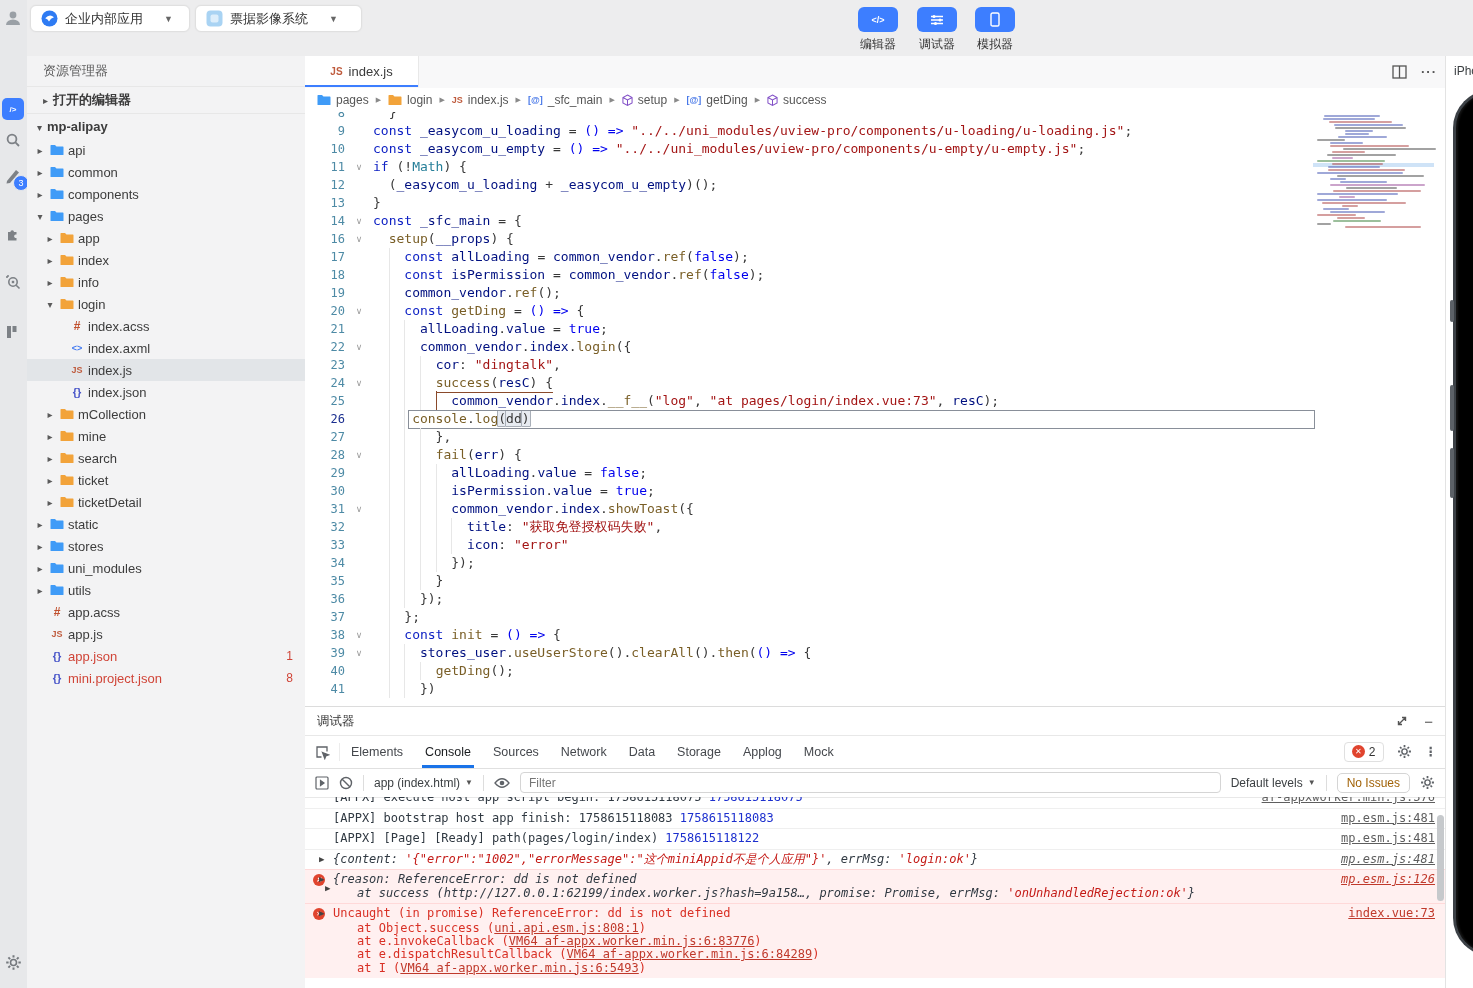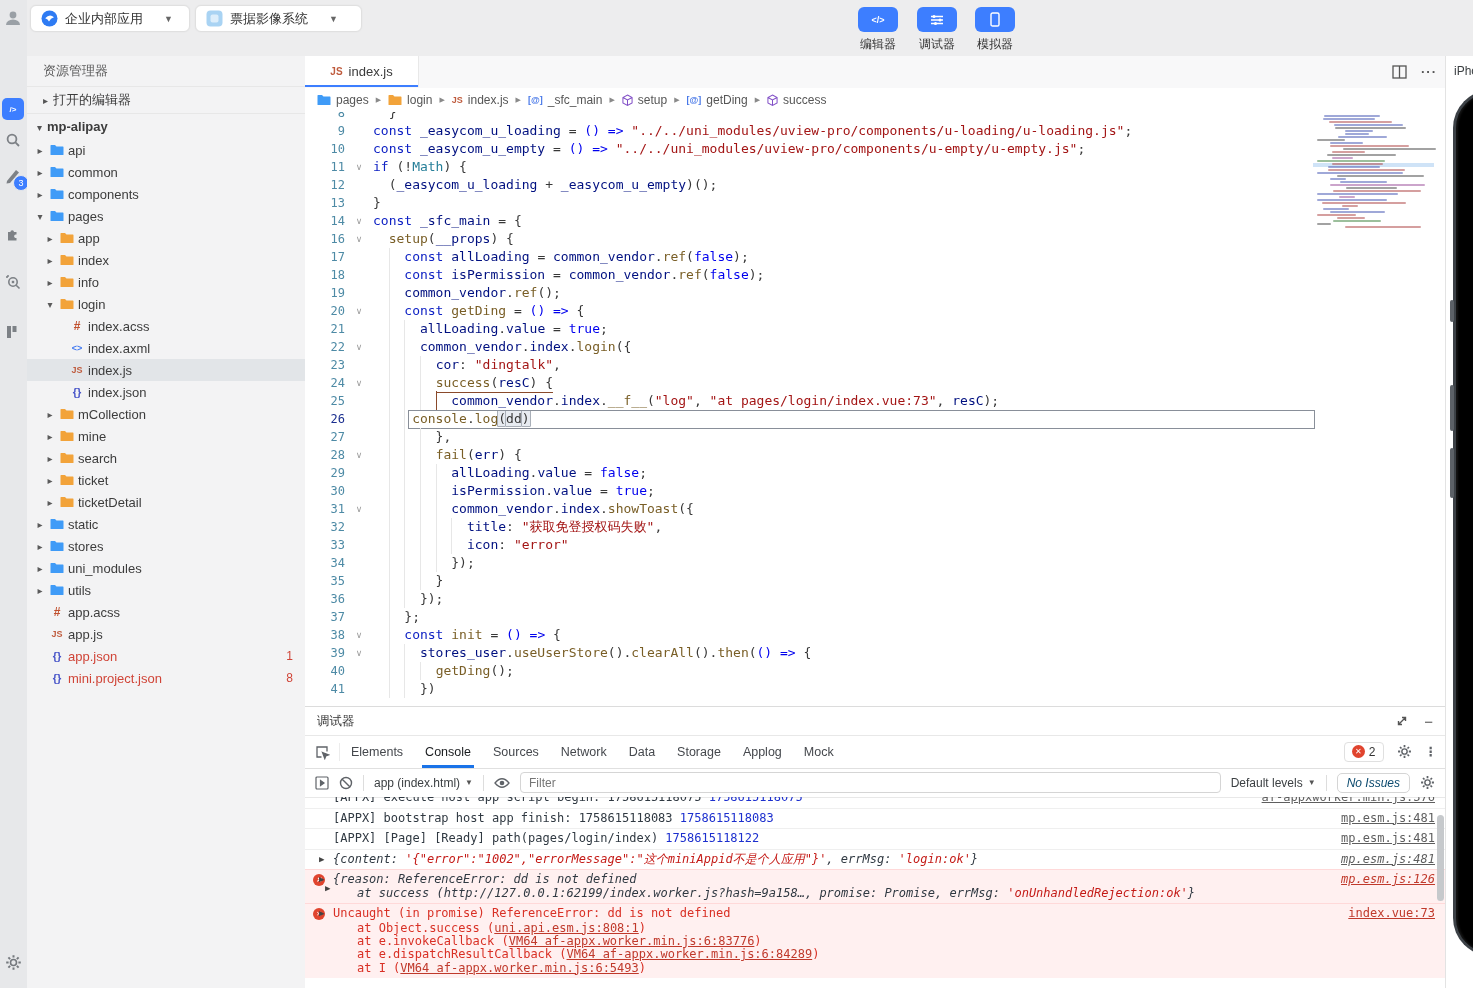--- a/index.html
+++ b/index.html
@@ -17,21 +17,21 @@
   .topbar{position:absolute;left:27px;top:0;width:1446px;height:56px;background:#ededee;}
   .pill{position:absolute;top:5px;height:25px;background:#fff;border:1px solid #e0e0e0;border-radius:6px;
         display:flex;align-items:center;gap:7px;padding:0 10px;cursor:default;box-shadow:0 0 2px rgba(0,0,0,.05);}
   .pill .caret{color:#666;font-size:9px;margin-left:14px;}
   .tb-btn{position:absolute;top:7px;width:40px;height:25px;background:#3d7eff;border-radius:6px;
           display:flex;align-items:center;justify-content:center;color:#fff;}
   .tb-lab{position:absolute;top:36px;width:56px;text-align:center;font-size:12px;color:#333;}
   
   .sidebar{position:absolute;left:27px;top:56px;width:278px;height:932px;background:#f3f3f4;border-right:1px solid #e2e2e2;}
   .sb-title{height:30px;line-height:30px;padding-left:16px;color:#5a5a5a;border-bottom:1px solid #e7e7e7;}
-  .sb-open{height:26px;line-height:26px;padding-left:16px;font-weight:normal;color:#3c3c3c;border-bottom:1px solid #e7e7e7;}
+  .sb-open{height:26px;line-height:26px;padding-left:16px;font-weight:bold;color:#3c3c3c;border-bottom:1px solid #e7e7e7;}
   .sb-open .arr{font-size:10px;color:#555;margin-right:5px;}
   .sb-root{height:25px;line-height:25px;padding-left:10px;font-weight:bold;color:#3c3c3c;}
   .sb-root .arr{font-size:10px;color:#555;margin-right:5px;}
   .trow{position:relative;height:22px;display:flex;align-items:center;color:#3c3c3c;cursor:default;}
   .trow.sel{background:#e2e5e8;}
   .trow .arr{width:16px;text-align:center;font-size:10px;color:#5a5a5a;flex:0 0 16px;}
   .trow .fico{width:18px;flex:0 0 18px;display:flex;align-items:center;justify-content:center;}
   .trow .lbl{margin-left:2px;white-space:nowrap;}
   .trow .badge{position:absolute;right:12px;color:#d04437;font-size:12px;}
   .trow.red .lbl{color:#d04437;}
@@ -78,21 +78,21 @@
   .dt-right{position:absolute;right:8px;top:0;height:31px;display:flex;align-items:center;gap:13px;}
   .err-count{display:flex;align-items:center;gap:4px;border:1px solid #e0e0e0;border-radius:4px;padding:2px 7px;background:#fff;}
   .errdot{width:13px;height:13px;border-radius:50%;background:#e0442e;color:#fff;font-size:8px;line-height:13px;text-align:center;font-weight:bold;}
   .err-count .n{color:#333;font-size:12px;}
   .con-bar{position:absolute;left:0;top:61px;right:0;height:29px;display:flex;align-items:center;gap:10px;
            padding:0 10px;border-bottom:1px solid #e8e8e8;font-size:12px;color:#3c4043;}
   .vdiv{width:1px;height:16px;background:#ddd;}
   .ctx{display:flex;align-items:center;gap:5px;}
   .ctx .caret{font-size:8px;color:#555;}
   .filter{flex:1;height:19px;border:1px solid #d5d5d5;border-radius:4px;padding:0 8px;font-size:12px;color:#333;outline:none;background:#fff;}
-  .no-issues{border:1px solid #d5d5d5;border-radius:5px;padding:2px 9px;color:#0c4a6e;font-style:italic;}
+  .no-issues{border:1px solid #d5d5d5;border-radius:5px;padding:2px 9px;color:#a16207;}
   .console{position:absolute;left:0;top:90px;right:0;bottom:0;overflow:hidden;
            font-family:"DejaVu Sans Mono","Liberation Mono",monospace;font-size:12px;color:#303942;}
   .crow{position:relative;border-top:1px solid #efefef;padding:3px 8px 3px 28px;line-height:13.5px;}
   .crow:first-child{border-top:none;margin-top:-9px;}
   .crow.pink{background:#fff0f0;border-top:1px solid #ffd9d9;}
   .crow .rlink{position:absolute;right:10px;top:3px;color:#5e5e5e;text-decoration:underline;}
   .crow.pink .rlink{color:#c0392b;}
   .cs-num{color:#1c2fce;} .cs-str{color:#c41a16;} .cs-e{color:#d93025;}
   .it{font-style:italic;}
   .caret1{position:absolute;left:14px;top:3px;color:#444;font-size:9px;}

